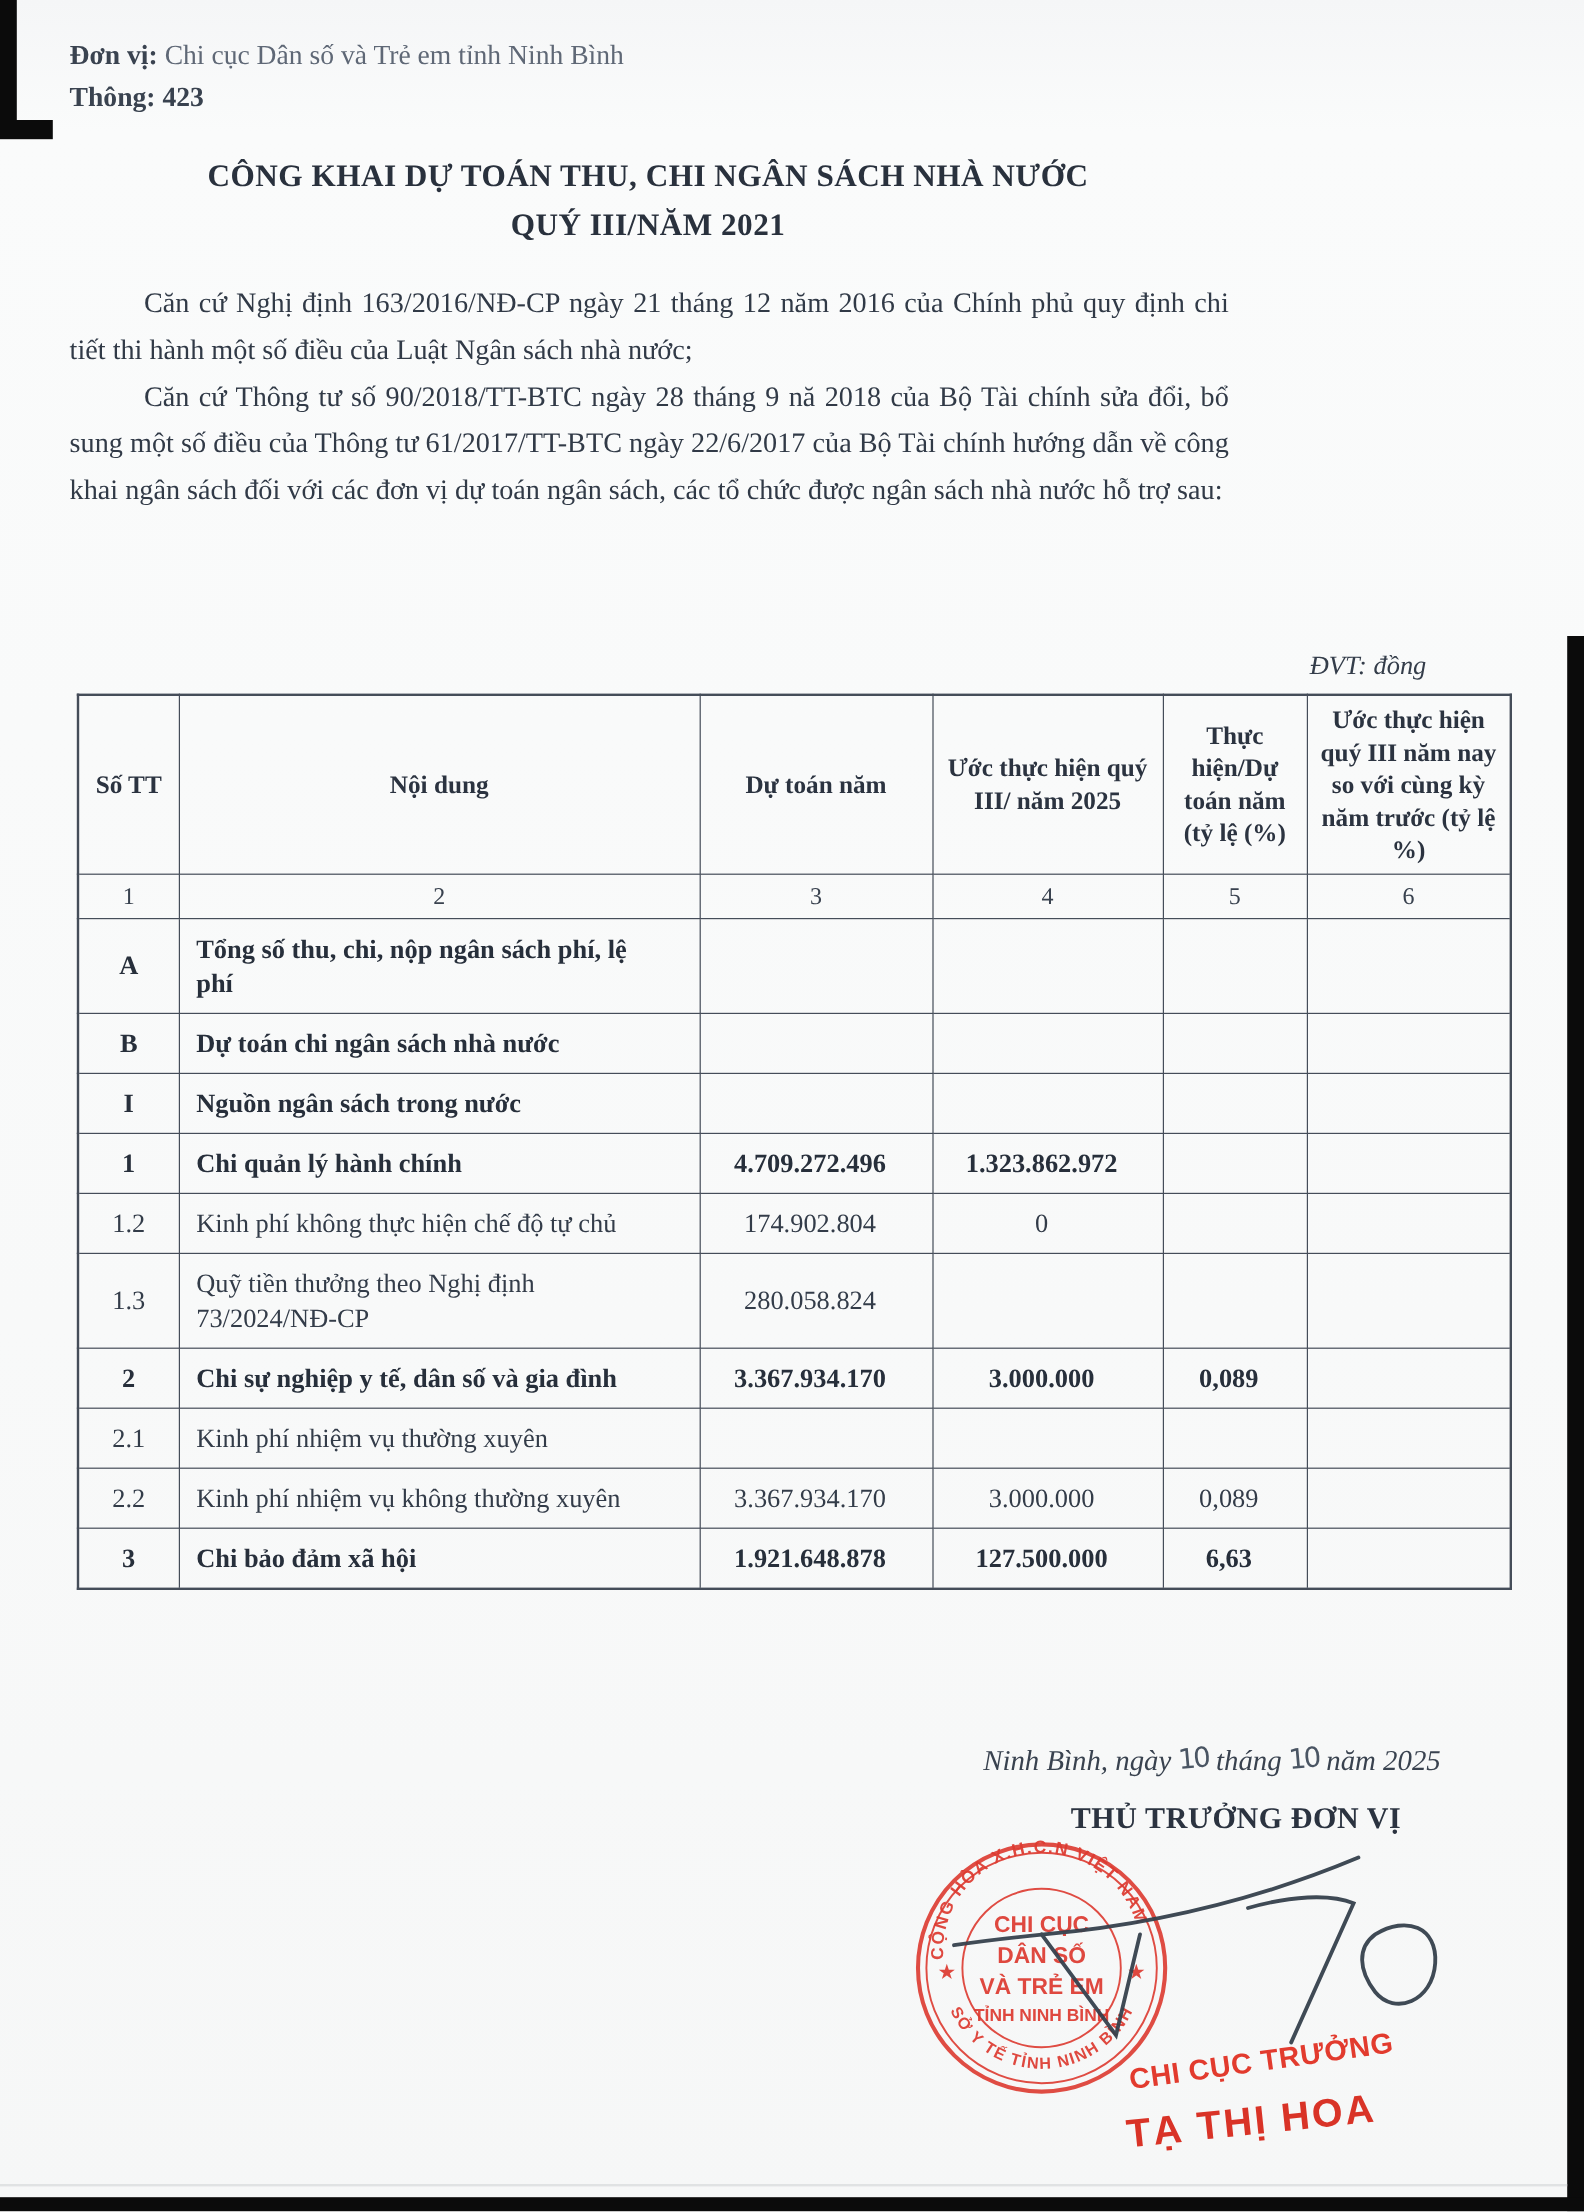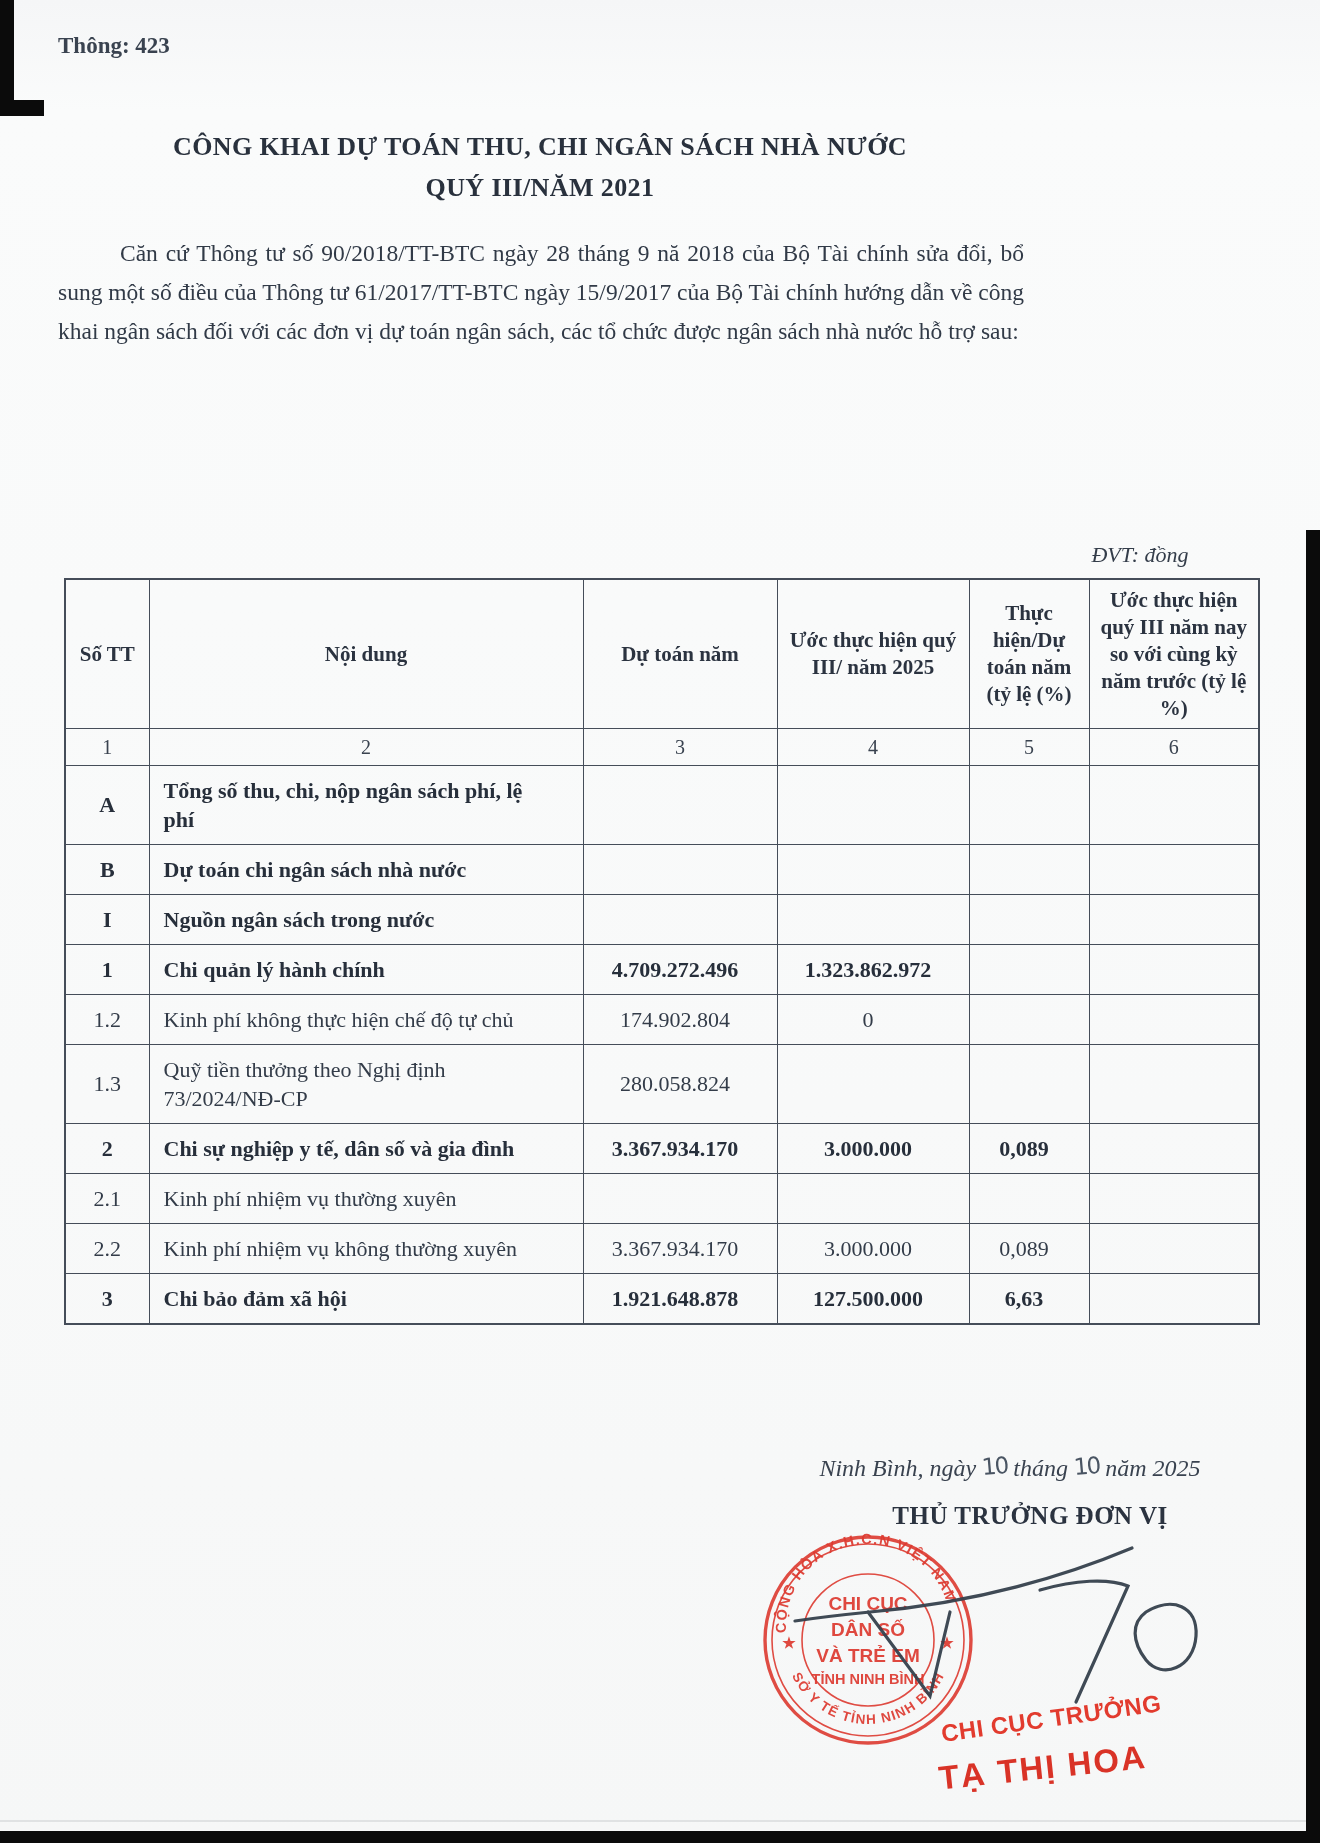--- a/index.html
+++ b/index.html
@@ -71,32 +71,37 @@
 <div id="page">
 
   <div class="edge edge-left-top"></div>
   <div class="edge edge-left-nub"></div>
   <div class="edge edge-right"></div>
   <div class="edge edge-bottom"></div>
   <div class="fold-line"></div>
 
   <div class="doc-header">
     <div>
+      <span class="lbl">Đơn vị:</span>
+      <span class="val">Chi cục Dân số và Trẻ em tỉnh Ninh Bình</span>
+    </div>
+    <div>
       <span class="lbl">Thông:</span>
       <span class="val2">423</span>
     </div>
   </div>
 
   <div class="title-block">
     <div>CÔNG KHAI DỰ TOÁN THU, CHI NGÂN SÁCH NHÀ NƯỚC</div>
     <div>QUÝ III/NĂM 2021</div>
   </div>
 
   <div class="body-text">
-    <p>Căn cứ Thông tư số 90/2018/TT-BTC ngày 28 tháng 9 nă 2018 của Bộ Tài chính sửa đổi, bổ sung một số điều của Thông tư 61/2017/TT-BTC ngày 15/9/2017 của Bộ Tài chính hướng dẫn về công khai ngân sách đối với các đơn vị dự toán ngân sách, các tổ chức được ngân sách nhà nước hỗ trợ sau:</p>
+    <p>Căn cứ Nghị định 163/2016/NĐ-CP ngày 21 tháng 12 năm 2016 của Chính phủ quy định chi tiết thi hành một số điều của Luật Ngân sách nhà nước;</p>
+    <p>Căn cứ Thông tư số 90/2018/TT-BTC ngày 28 tháng 9 nă 2018 của Bộ Tài chính sửa đổi, bổ sung một số điều của Thông tư 61/2017/TT-BTC ngày 22/6/2017 của Bộ Tài chính hướng dẫn về công khai ngân sách đối với các đơn vị dự toán ngân sách, các tổ chức được ngân sách nhà nước hỗ trợ sau:</p>
   </div>
 
   <div class="dvt-note">ĐVT: đồng</div>
 
   <table class="budget">
     <colgroup>
       <col style="width:84px">
         <col style="width:434px">
         <col style="width:194px">
       <col style="width:192px">

